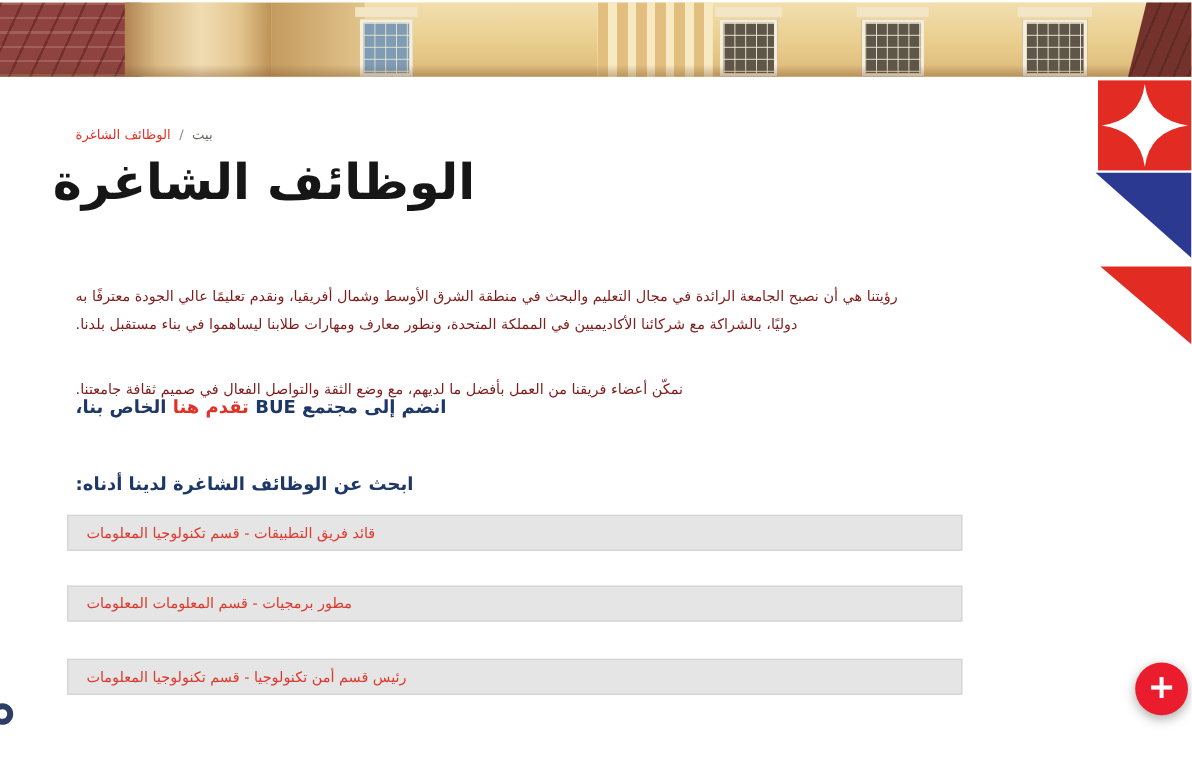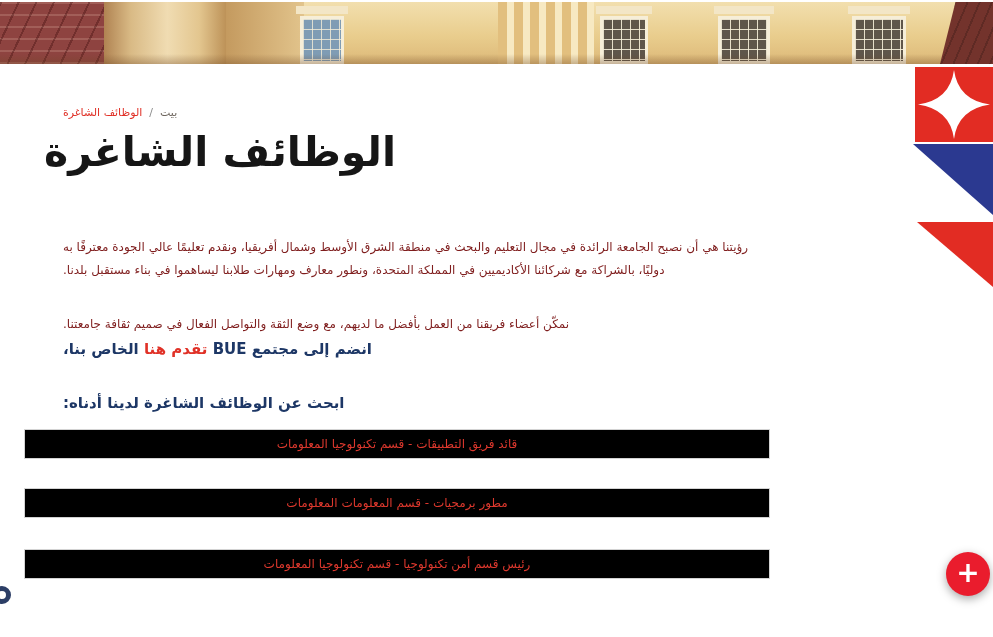--- a/index.html
+++ b/index.html
@@ -47,31 +47,31 @@
 
   .page-title { position:absolute; left:44px; top:128px; width:700px;
           font-family:"DejaVu Serif","DejaVu Sans",sans-serif;
           font-size:41px; font-weight:bold; color:#161616; direction:rtl; text-align:left; }
 
   .para { position:absolute; left:63px; width:708px; font-size:12px; line-height:23px;
           color:#7f1d1d; direction:rtl; text-align:left; }
   .p1 { top:236px; }
   .p2 { top:297px;margin-top:16px; }
 
-  .join-line { position:absolute; left:63px; top:340px; font-size:15px; font-weight:bold;
+  .join-line { position:absolute; left:63px; top:330px; font-size:15px; font-weight:bold;
           color:#1d3766; direction:ltr; text-align:left; }
   .join-line bdi { unicode-bidi:isolate; }
   .join-line .apply { color:#e03127; text-decoration:none; cursor:pointer; }
 
   .search-heading { position:absolute; left:63px; top:394px; font-size:15px; font-weight:bold;
           color:#1d3766; direction:rtl; text-align:left; }
 
-  .vacancy { position:absolute; left:24px; width:746px; height:30px; background:#000000;
+  .vacancy { position:absolute; left:56px; width:746px; height:30px; background:#e5e5e5;
           border:1px solid #d3d3d3; color:#dd382d; font-size:12px; line-height:28px;
-          padding:0 15px; direction:rtl; text-align:center; cursor:pointer; }
+          padding:0 15px; direction:rtl; text-align:left; cursor:pointer; }
   .v1 { top:429px; } .v2 { top:488px; } .v3 { top:549px; }
 
   .fab { position:absolute; left:946px; top:552px; width:44px; height:44px; border-radius:50%;
           background:#ea1c2d; box-shadow:0 3px 10px rgba(0,0,0,.35); cursor:pointer;
           display:flex; align-items:center; justify-content:center; }
   .fab span { color:#fff; font-size:28px; font-weight:bold; line-height:1; margin-top:-3px; }
 
   .corner-widget { position:absolute; left:-7px; top:586px; width:18px; height:18px;
           border:5px solid #2c3e66; border-radius:50%; background:#fff; cursor:pointer; }
 </style>

